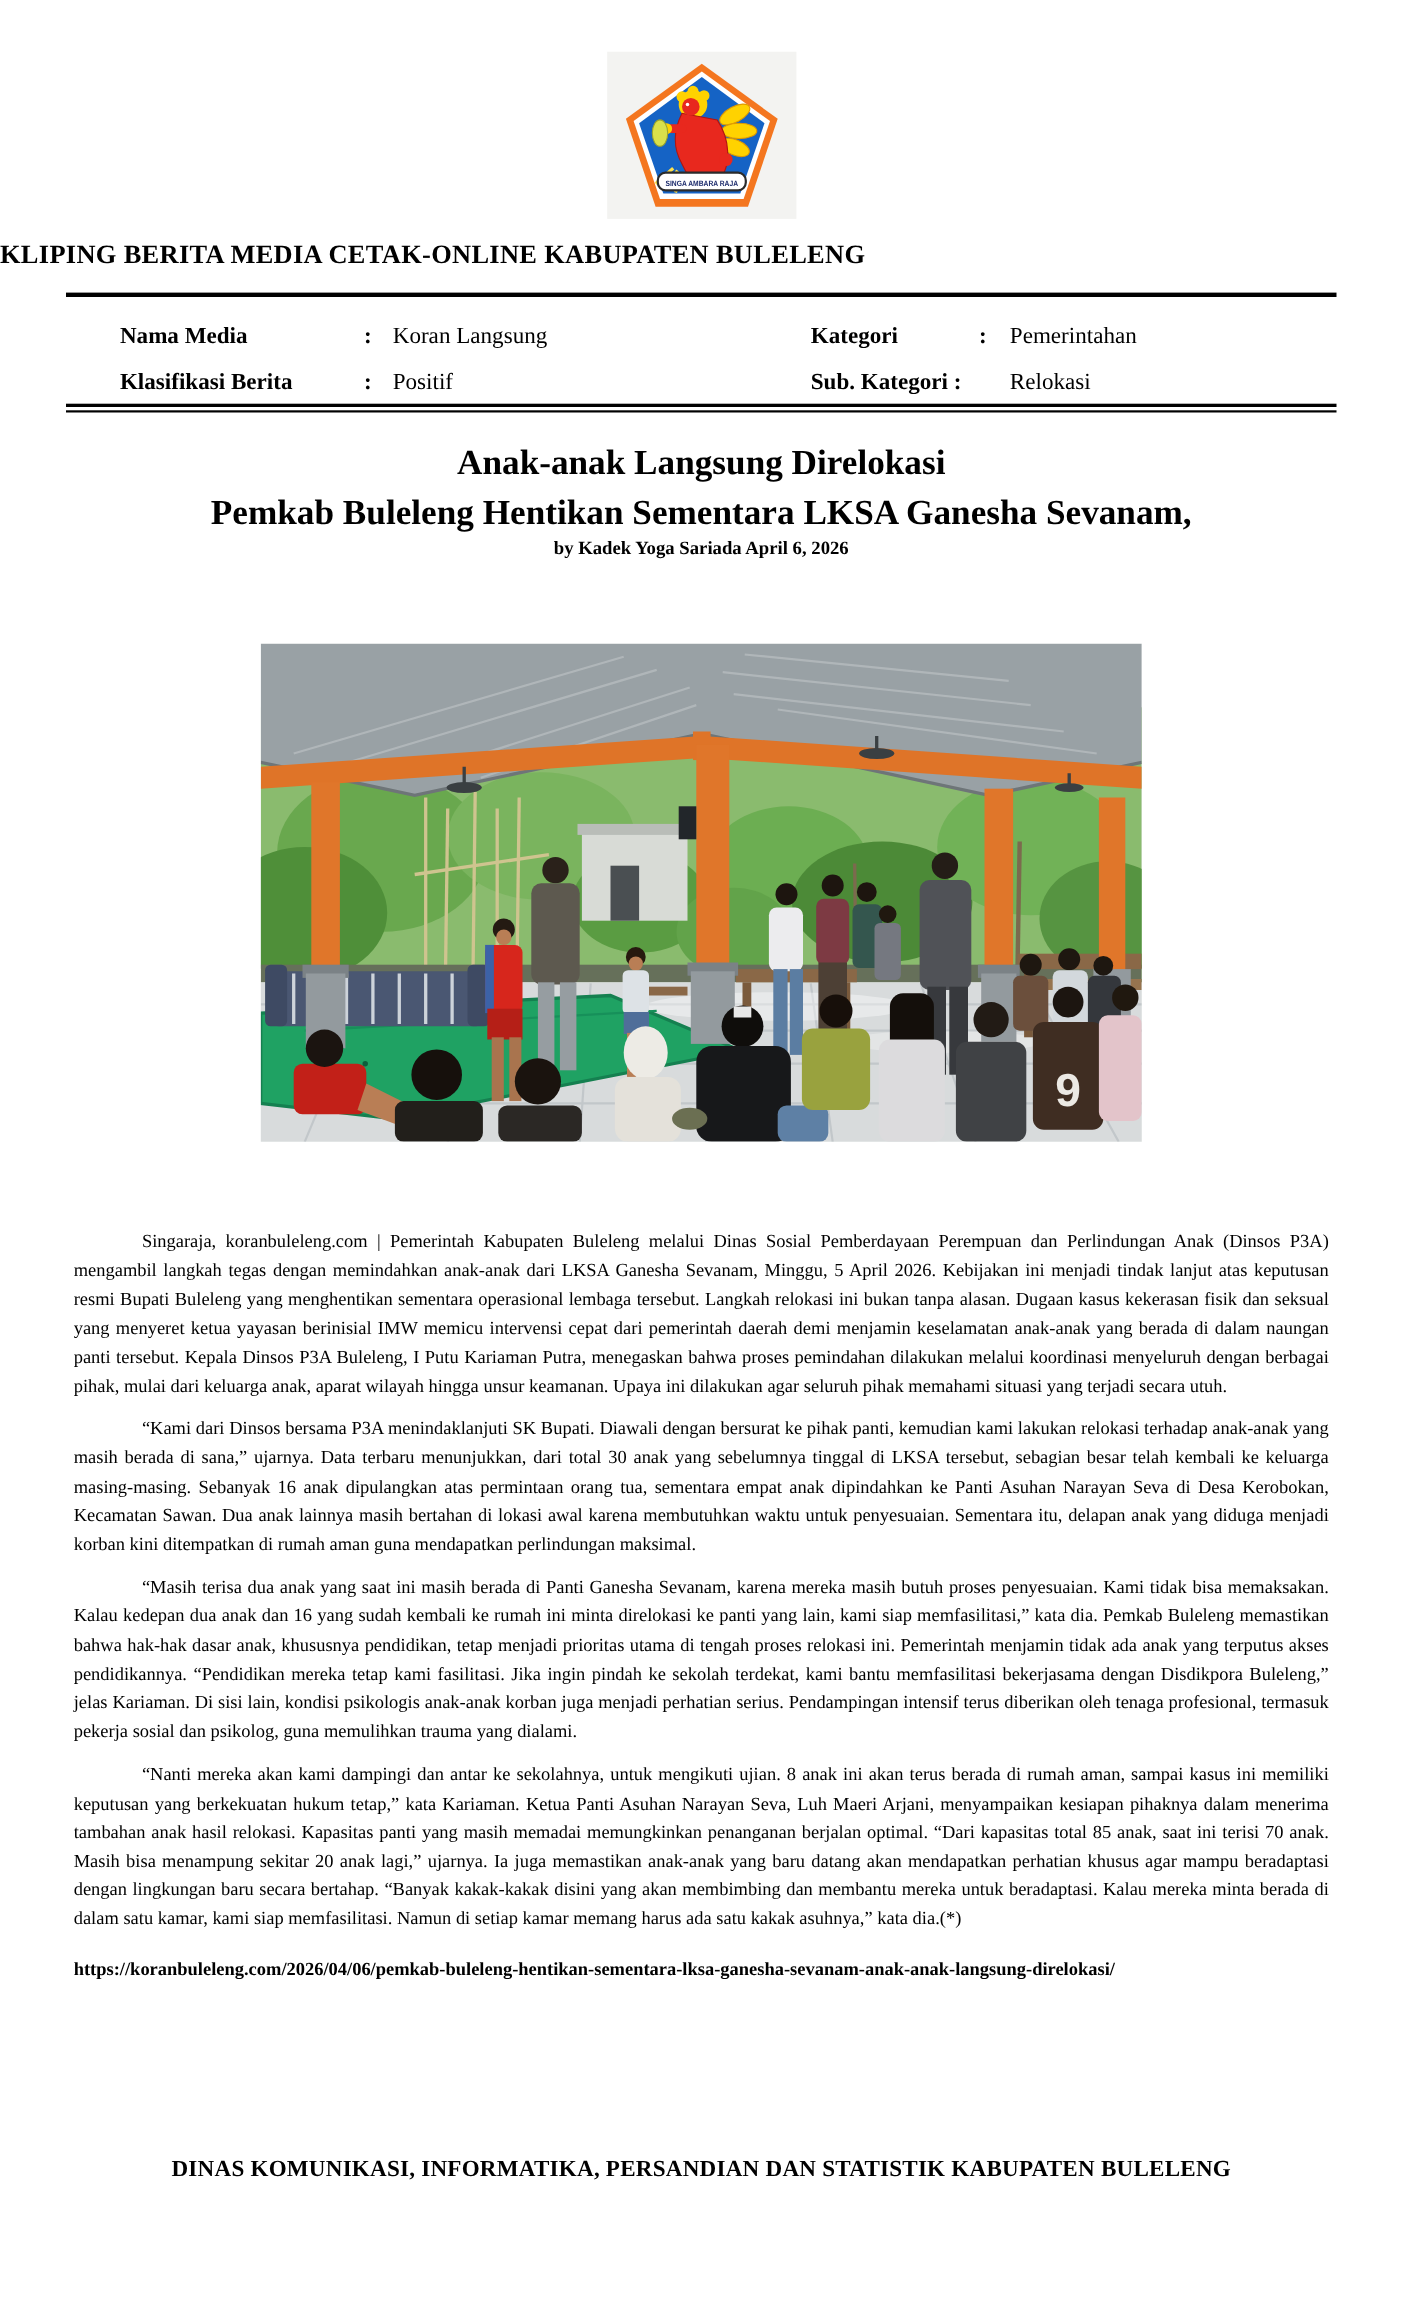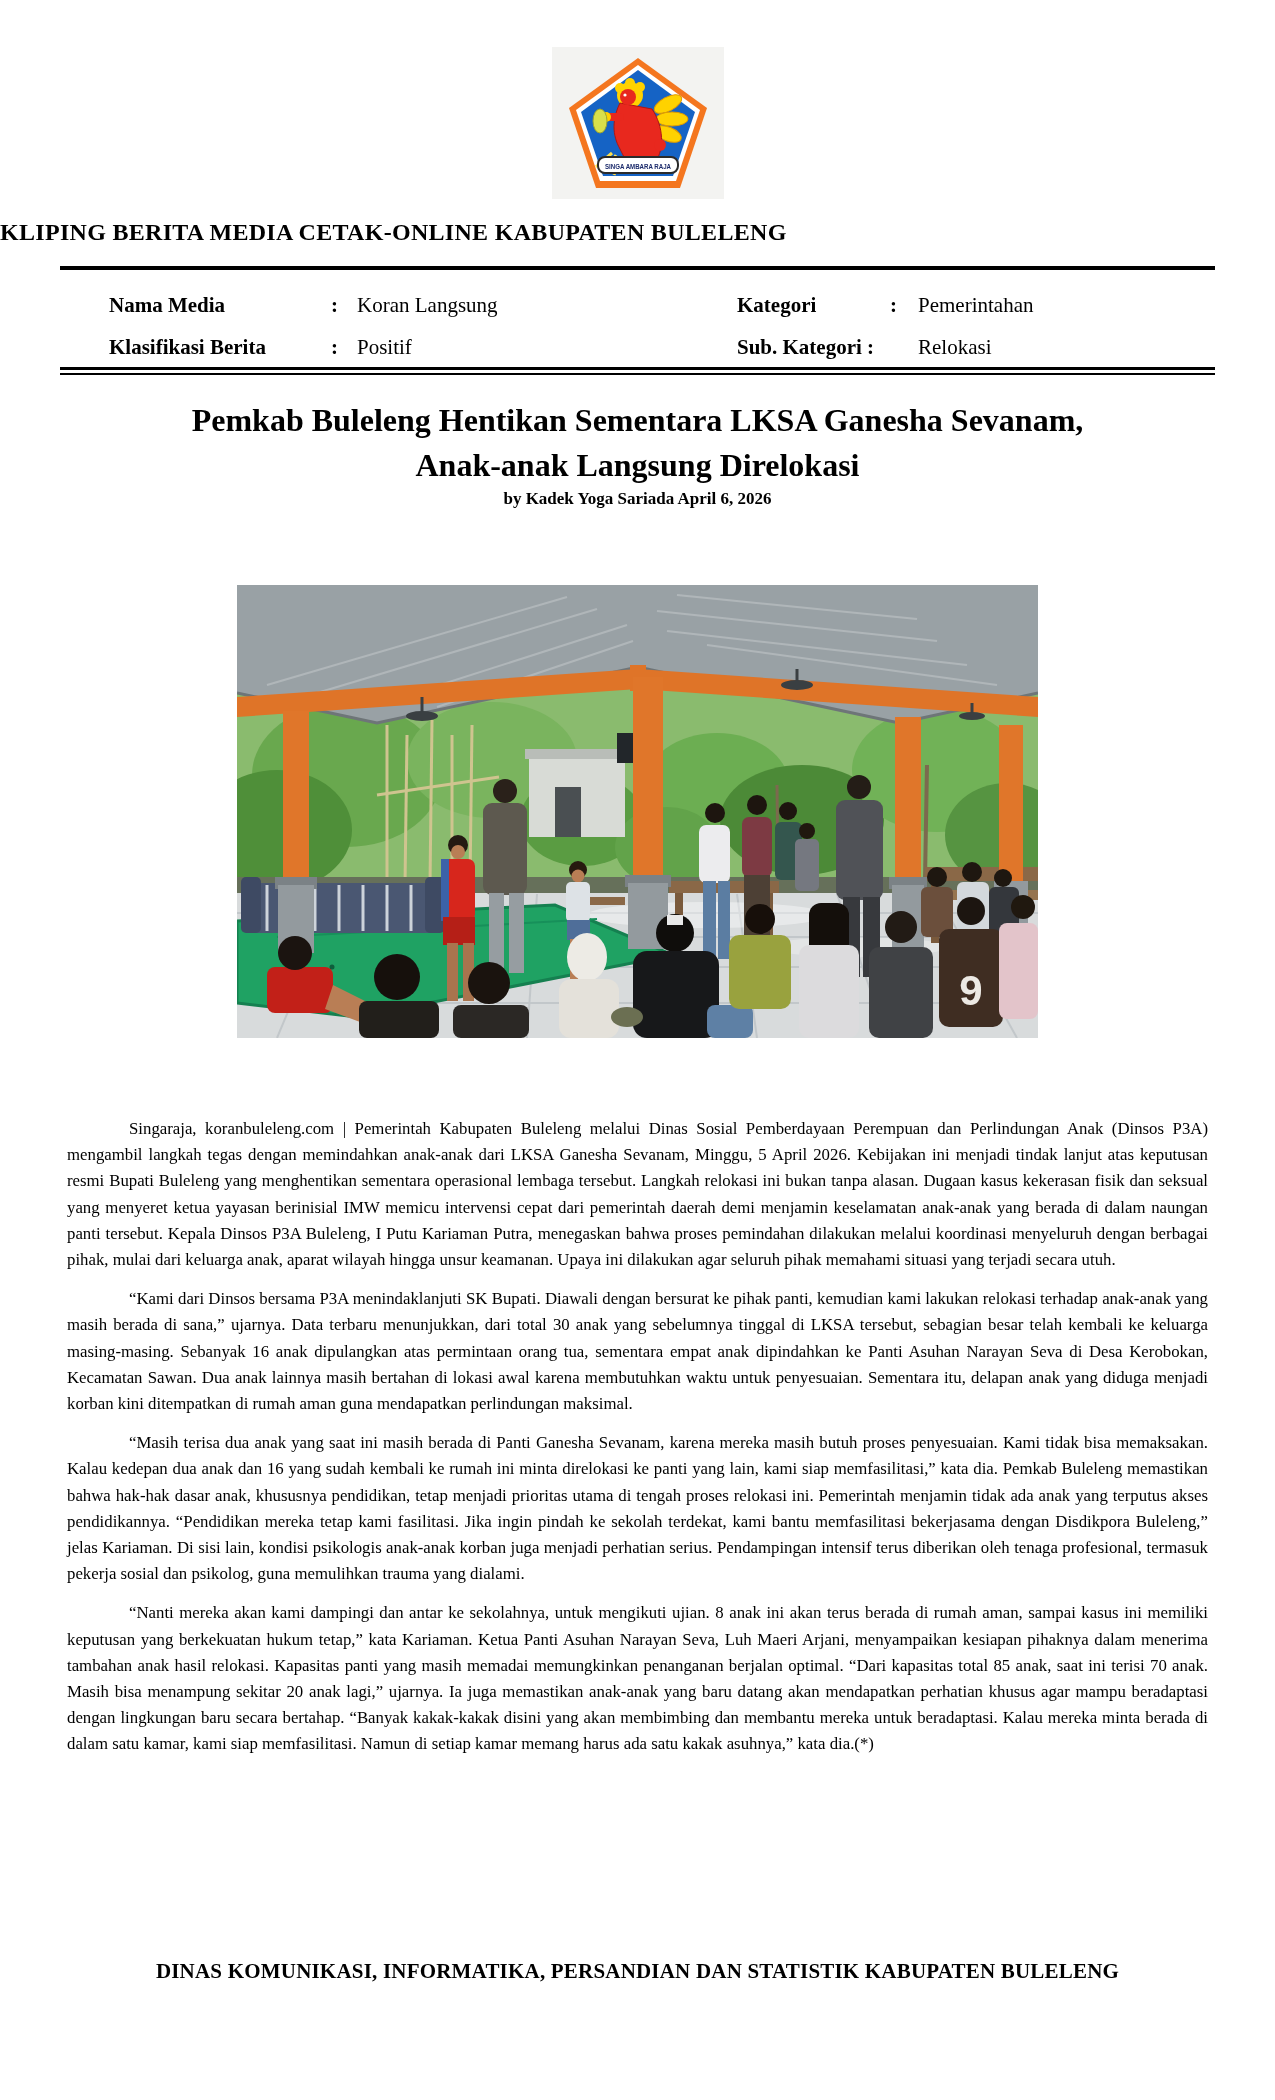--- a/index.html
+++ b/index.html
@@ -133,22 +133,22 @@
     <span class="meta-colon">:</span>
     <span class="meta-value">Positif</span>
     <span class="meta-label">Sub. Kategori :</span>
     <span class="meta-colon"></span>
     <span class="meta-value">Relokasi</span>
   </div>
 </div>
 <div class="rule-double"></div>
 
 <div class="headline">
+  <div>Anak-anak Langsung Direlokasi</div>
   <div>Pemkab Buleleng Hentikan Sementara LKSA Ganesha Sevanam,</div>
-  <div>Anak-anak Langsung Direlokasi</div>
 </div>
 <div class="byline">by Kadek Yoga Sariada April 6, 2026</div>
 
 <div class="photo-wrap">
 <svg viewBox="0 0 801 453" preserveAspectRatio="none" aria-hidden="true">
   <rect width="801" height="453" fill="#e9ebea"></rect>
 
   <g>
     <rect y="58" width="801" height="250" fill="#8abb6e"></rect>
     <ellipse cx="110" cy="190" rx="95" ry="72" fill="#69a84e"></ellipse>
@@ -351,17 +351,18 @@
     <ellipse cx="390" cy="432" rx="16" ry="10" fill="#6b6f52"></ellipse>
   </g>
 </svg>
 </div>
 
 <div class="article">
   <p>Singaraja, koranbuleleng.com | Pemerintah Kabupaten Buleleng melalui Dinas Sosial Pemberdayaan Perempuan dan Perlindungan Anak (Dinsos P3A) mengambil langkah tegas dengan memindahkan anak-anak dari LKSA Ganesha Sevanam, Minggu, 5 April 2026. Kebijakan ini menjadi tindak lanjut atas keputusan resmi Bupati Buleleng yang menghentikan sementara operasional lembaga tersebut. Langkah relokasi ini bukan tanpa alasan. Dugaan kasus kekerasan fisik dan seksual yang menyeret ketua yayasan berinisial IMW memicu intervensi cepat dari pemerintah daerah demi menjamin keselamatan anak-anak yang berada di dalam naungan panti tersebut. Kepala Dinsos P3A Buleleng, I Putu Kariaman Putra, menegaskan bahwa proses pemindahan dilakukan melalui koordinasi menyeluruh dengan berbagai pihak, mulai dari keluarga anak, aparat wilayah hingga unsur keamanan. Upaya ini dilakukan agar seluruh pihak memahami situasi yang terjadi secara utuh.</p>
   <p>“Kami dari Dinsos bersama P3A menindaklanjuti SK Bupati. Diawali dengan bersurat ke pihak panti, kemudian kami lakukan relokasi terhadap anak-anak yang masih berada di sana,” ujarnya. Data terbaru menunjukkan, dari total 30 anak yang sebelumnya tinggal di LKSA tersebut, sebagian besar telah kembali ke keluarga masing-masing. Sebanyak 16 anak dipulangkan atas permintaan orang tua, sementara empat anak dipindahkan ke Panti Asuhan Narayan Seva di Desa Kerobokan, Kecamatan Sawan. Dua anak lainnya masih bertahan di lokasi awal karena membutuhkan waktu untuk penyesuaian. Sementara itu, delapan anak yang diduga menjadi korban kini ditempatkan di rumah aman guna mendapatkan perlindungan maksimal.</p>
   <p>“Masih terisa dua anak yang saat ini masih berada di Panti Ganesha Sevanam, karena mereka masih butuh proses penyesuaian. Kami tidak bisa memaksakan. Kalau kedepan dua anak dan 16 yang sudah kembali ke rumah ini minta direlokasi ke panti yang lain, kami siap memfasilitasi,” kata dia. Pemkab Buleleng memastikan bahwa hak-hak dasar anak, khususnya pendidikan, tetap menjadi prioritas utama di tengah proses relokasi ini. Pemerintah menjamin tidak ada anak yang terputus akses pendidikannya. “Pendidikan mereka tetap kami fasilitasi. Jika ingin pindah ke sekolah terdekat, kami bantu memfasilitasi bekerjasama dengan Disdikpora Buleleng,” jelas Kariaman. Di sisi lain, kondisi psikologis anak-anak korban juga menjadi perhatian serius. Pendampingan intensif terus diberikan oleh tenaga profesional, termasuk pekerja sosial dan psikolog, guna memulihkan trauma yang dialami.</p>
   <p>“Nanti mereka akan kami dampingi dan antar ke sekolahnya, untuk mengikuti ujian. 8 anak ini akan terus berada di rumah aman, sampai kasus ini memiliki keputusan yang berkekuatan hukum tetap,” kata Kariaman. Ketua Panti Asuhan Narayan Seva, Luh Maeri Arjani, menyampaikan kesiapan pihaknya dalam menerima tambahan anak hasil relokasi. Kapasitas panti yang masih memadai memungkinkan penanganan berjalan optimal. “Dari kapasitas total 85 anak, saat ini terisi 70 anak. Masih bisa menampung sekitar 20 anak lagi,” ujarnya. Ia juga memastikan anak-anak yang baru datang akan mendapatkan perhatian khusus agar mampu beradaptasi dengan lingkungan baru secara bertahap. “Banyak kakak-kakak disini yang akan membimbing dan membantu mereka untuk beradaptasi. Kalau mereka minta berada di dalam satu kamar, kami siap memfasilitasi. Namun di setiap kamar memang harus ada satu kakak asuhnya,” kata dia.(*)</p>
+  <a class="source-url" href="#">https://koranbuleleng.com/2026/04/06/pemkab-buleleng-hentikan-sementara-lksa-ganesha-sevanam-anak-anak-langsung-direlokasi/</a>
 </div>
 
 <div class="footer">
   <div class="footer-line2">DINAS KOMUNIKASI, INFORMATIKA, PERSANDIAN DAN STATISTIK KABUPATEN BULELENG</div>
 </div>
 
 </body></html>

